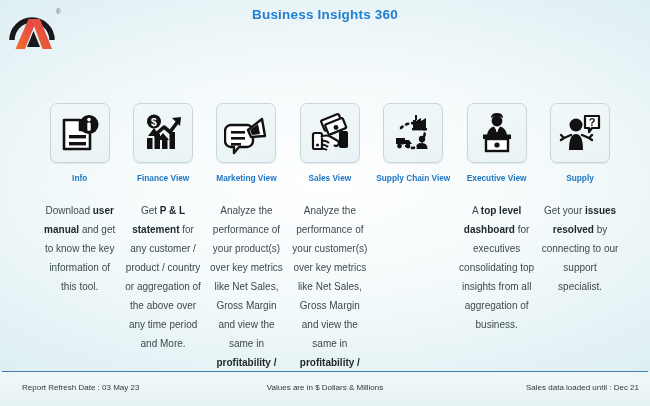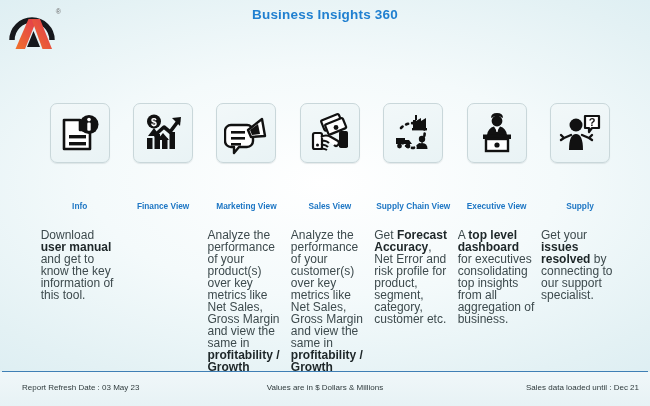--- a/index.html
+++ b/index.html
@@ -75,34 +75,34 @@
     border-radius: 7px;
     background: linear-gradient(160deg, #f2f8f9 0%, #e9f3f5 100%);
     box-shadow: 0 1px 1px rgba(120,140,145,.18);
     display: flex;
     align-items: center;
     justify-content: center;
     box-sizing: border-box;
   }
   .tile svg { display: block; }
   .card-label {
-    margin-top: 38px;
+    margin-top: 10px;
     font-size: 8.3px;
     font-weight: bold;
     color: #1d76c4;
     text-align: center;
     white-space: nowrap;
   }
   .card-desc {
     margin-top: 18px;
-    font-size: 12px;
-    line-height: 12px;
+    font-size: 10px;
+    line-height: 19px;
     color: #3d4a4d;
     width: 78px;
-    text-align: left;
+    text-align: center;
   }
   .card-desc b { font-weight: bold; color: #1d2628; }
   
   #footer-rule {
     position: absolute;
     left: 2px;
     right: 2px;
     top: 371px;
     height: 1px;
     background: #3f7fb5;
@@ -180,20 +180,21 @@
           <polygon points="22,22 28,29 16,29" fill="#111"></polygon>
           <rect x="6" y="27" width="5.5" height="11" fill="#111"></rect>
           <rect x="13.5" y="23" width="5.5" height="15" fill="#111"></rect>
           <rect x="21" y="27" width="5.5" height="11" fill="#111"></rect>
           <rect x="28.5" y="21" width="5.5" height="17" fill="#111"></rect>
           <path d="M13 25 L23 16 L29 21 L38 9" fill="none" stroke="#111" stroke-width="3.6" stroke-linejoin="round"></path>
           <polygon points="31,7 40,6 39,15" fill="#111"></polygon>
         </svg>
       </div>
       <div class="card-label">Finance View</div>
+      <div class="card-desc"><span>Get  </span><b>P &amp; L statement</b><span> for any customer / product / country or aggregation of the above over any time period and More.</span></div>
     </div>
 
     <div class="card">
       <div class="tile">
         <svg width="44" height="44" viewBox="0 0 44 44">
           <path d="M7 14 h16 a6 6 0 0 1 6 6 v10 a6 6 0 0 1 -6 6 h-8 l-5 6 v-6 h-3 a6 6 0 0 1 -6 -6 v-10 a6 6 0 0 1 6 -6 z" fill="#fff" stroke="#111" stroke-width="2.4" stroke-linejoin="round"></path>
           <rect x="7" y="20" width="14" height="2.6" fill="#111"></rect>
           <rect x="7" y="26" width="14" height="2.6" fill="#111"></rect>
           <rect x="7" y="32" width="10" height="2.6" fill="#111"></rect>
           <path d="M24 19 L38 8 L41 25 L27 26 z" fill="#fff" stroke="#111" stroke-width="2.4" stroke-linejoin="round"></path>
@@ -242,21 +243,20 @@
             <circle cx="8.5" cy="35" r="2.4"></circle>
             <circle cx="17" cy="35" r="2.4"></circle>
           </g>
           <g fill="#111">
             <circle cx="31" cy="28" r="3.2"></circle>
             <path d="M25.5 38 q0 -6 5.5 -6 q5.5 0 5.5 6 z"></path>
           </g>
         </svg>
       </div>
       <div class="card-label">Supply Chain View</div>
-      <div class="card-desc"><span>Get </span><b>Forecast Accuracy</b><span>, Net Error and risk profile for product, segment, category, customer etc.</span></div>
     </div>
 
     <div class="card">
       <div class="tile">
         <svg width="44" height="44" viewBox="0 0 44 44">
           <circle cx="22" cy="10" r="5.4" fill="#111"></circle>
           <path d="M16 7 q6 -4 12 0 q0 -5 -6 -5 q-6 0 -6 5 z" fill="#111"></path>
           <path d="M12 24 q1 -7 7 -8.5 l3 5 l3 -5 q6 1.5 7 8.5 z" fill="#111"></path>
           <polygon points="21,16 23,16 22.6,21 21.4,21" fill="#fff"></polygon>
           <rect x="8" y="23.5" width="28" height="4.5" fill="#111"></rect>

